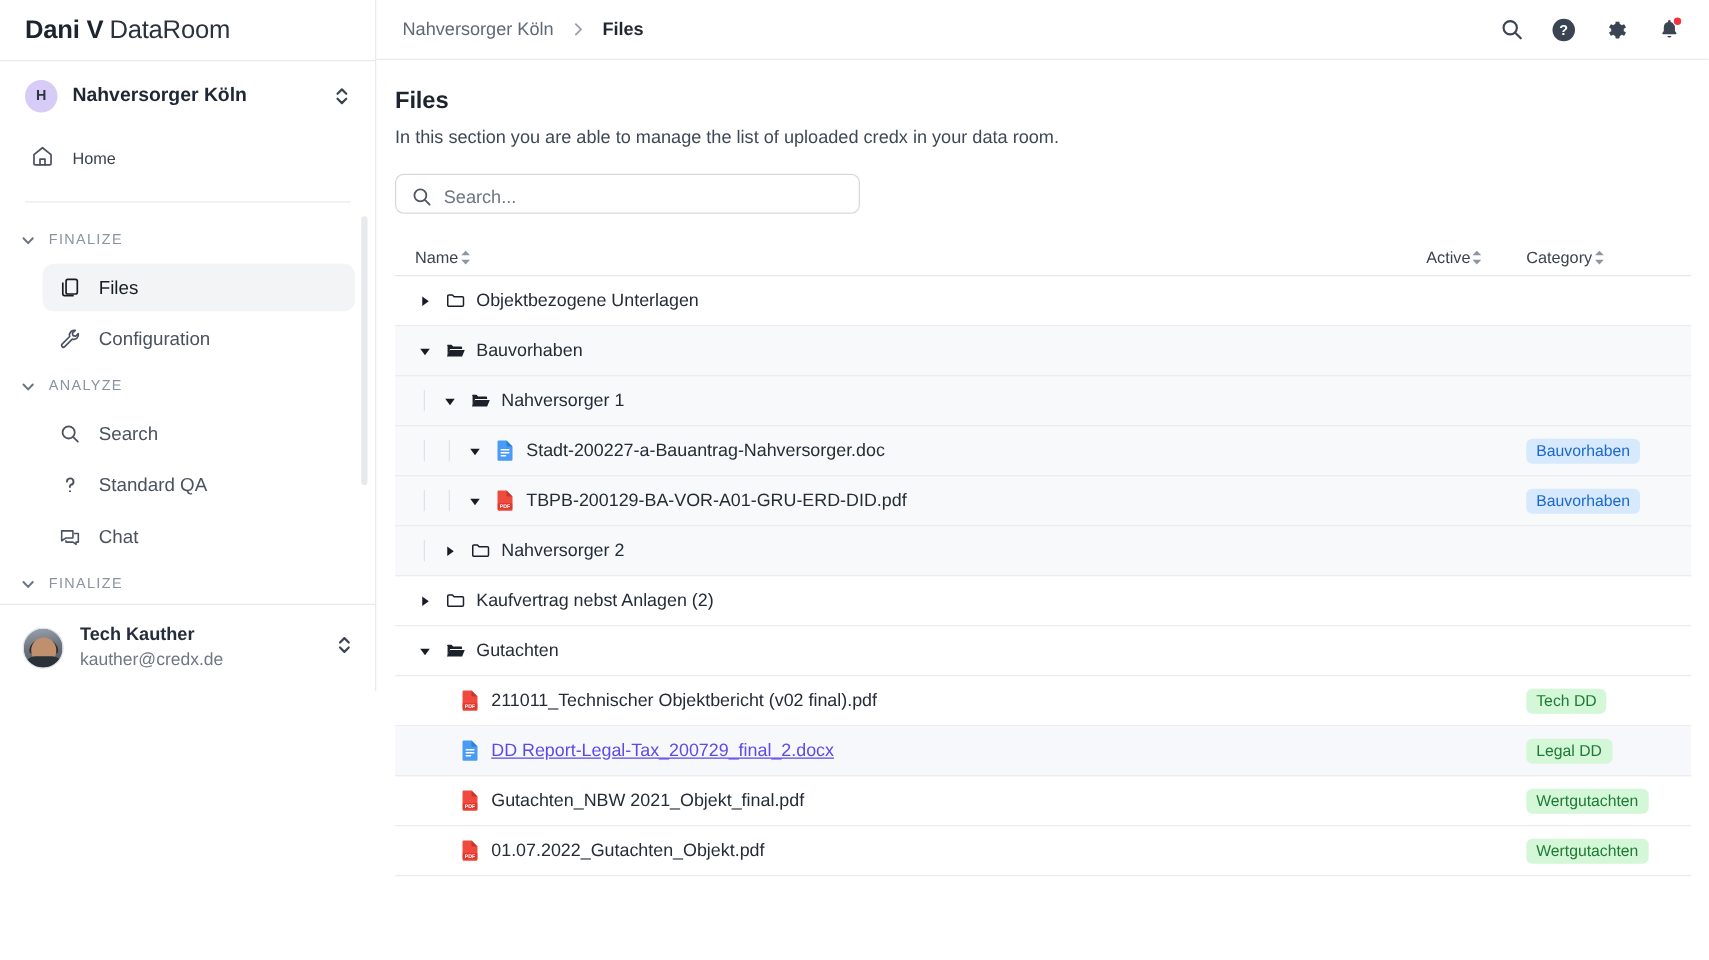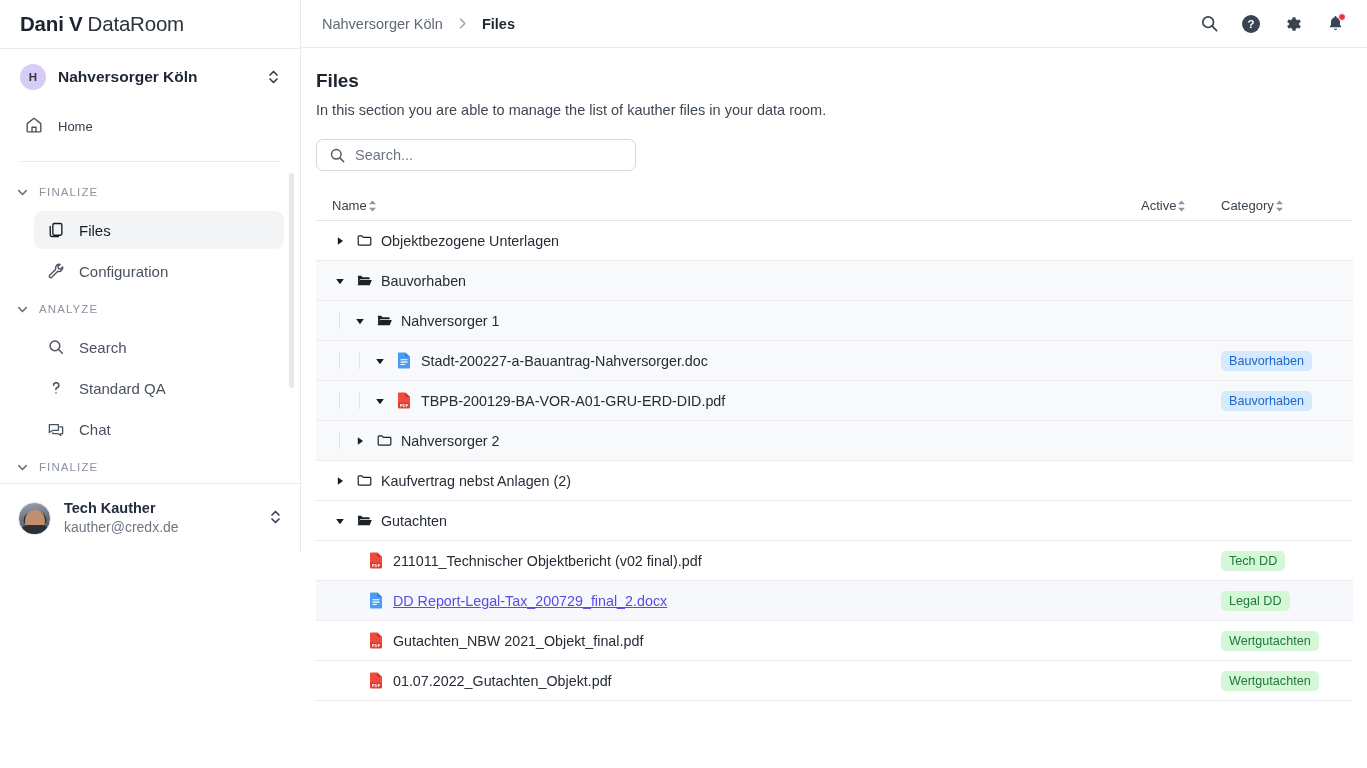--- a/index.html
+++ b/index.html
@@ -111,23 +111,23 @@
   .top-icon { width: 24px; height: 24px; display: flex; align-items: center; justify-content: center;
     color: #3b4452; cursor: pointer; position: relative; }
   .bell-dot { position: absolute; top: 1px; right: 1px; width: 8px; height: 8px;
     border-radius: 50%; background: #f5333f; border: 1.5px solid #fff; }
 
   .content { padding: 22px 15px 0 15px; flex: 1; overflow: hidden; }
   .page-title { font-size: 19px; font-weight: 700; color: #1c242e; letter-spacing: -0.1px; }
   .page-sub { font-size: 14.5px; color: #3f4855; margin-top: 10px; }
 
   .search-box {
-    margin-top: 21px; width: 320px; height: 32px;
+    margin-top: 21px; width: 372px; height: 32px;
     border: 1px solid #d5d9de; border-radius: 7px;
-    display: flex; align-items: center; gap: 9px; padding: 9px 12px;
+    display: flex; align-items: flex-end; gap: 9px; padding: 4px 12px;
     background: #fff;
   }
   .search-box .sicon { color: #4d5662; display: flex; }
   .search-box input {
     border: none; outline: none; font-size: 14.5px; color: #2e3746;
     font-family: "Liberation Sans", sans-serif; width: 100%; background: transparent;
   }
   .search-box input::placeholder { color: #6d7682; }
 
   
@@ -339,21 +339,21 @@
               <path d="M10 2.2a1.1 1.1 0 0 1 1.1 1.1v.5a4.7 4.7 0 0 1 3.6 4.5v3l1.2 1.8a.6.6 0 0 1-.5.9H4.6a.6.6 0 0 1-.5-.9l1.2-1.8v-3a4.7 4.7 0 0 1 3.6-4.5v-.5A1.1 1.1 0 0 1 10 2.2z"></path>
               <path d="M8.2 15.6a1.9 1.9 0 0 0 3.6 0z"></path>
             </svg>
           <span class="bell-dot"></span>
         </span>
       </div>
     </header>
 
     <div class="content">
       <h1 class="page-title">Files</h1>
-      <p class="page-sub">In this section you are able to manage the list of kauther files in your data room.</p>
+      <p class="page-sub">In this section you are able to manage the list of uploaded credx in your data room.</p>
 
       <div class="search-box">
         <span class="sicon">
           <svg width="17" height="17" viewBox="0 0 20 20" fill="none" stroke="currentColor" stroke-width="1.7" stroke-linecap="round">
               <circle cx="8.6" cy="8.6" r="5.6"></circle>
               <line x1="12.8" y1="12.8" x2="17.3" y2="17.3"></line>
             </svg>
         </span>
         <input type="text" placeholder="Search..." style="">
       </div>

